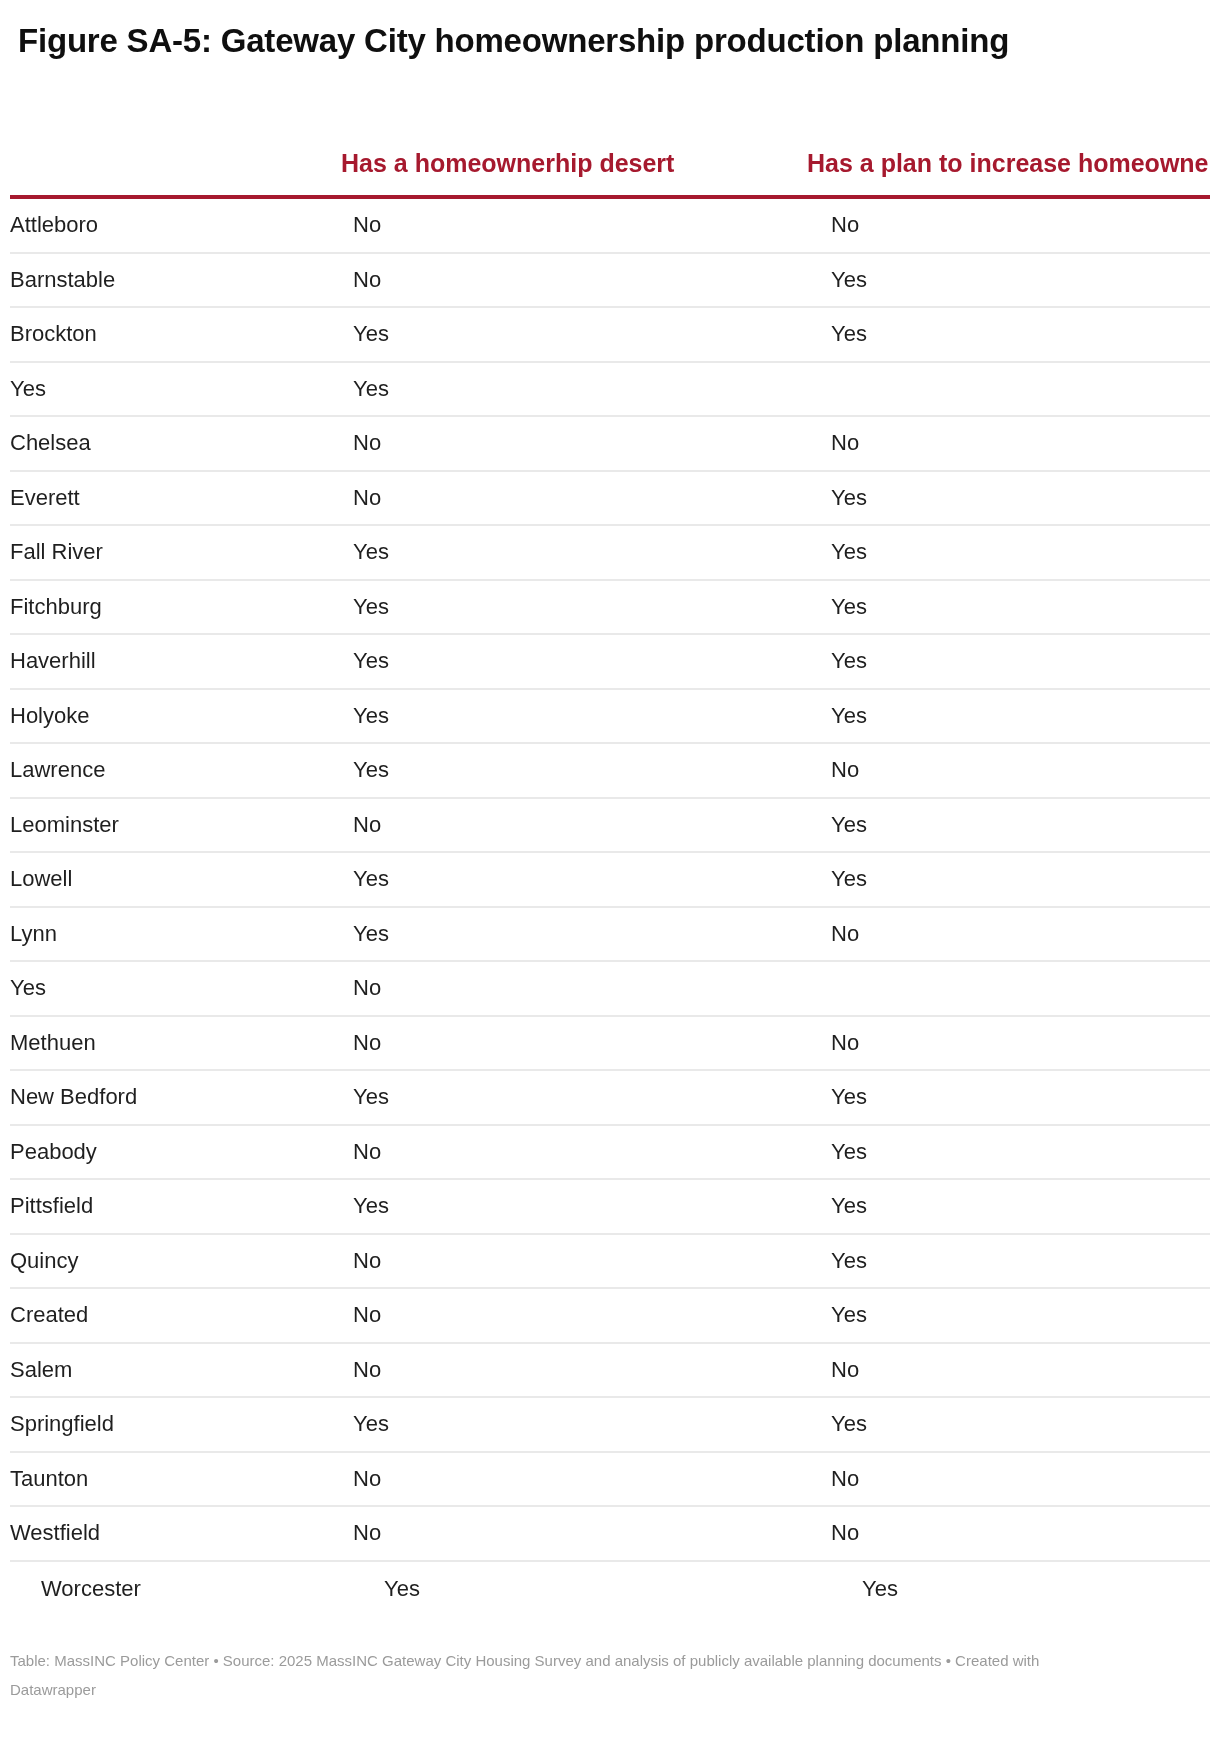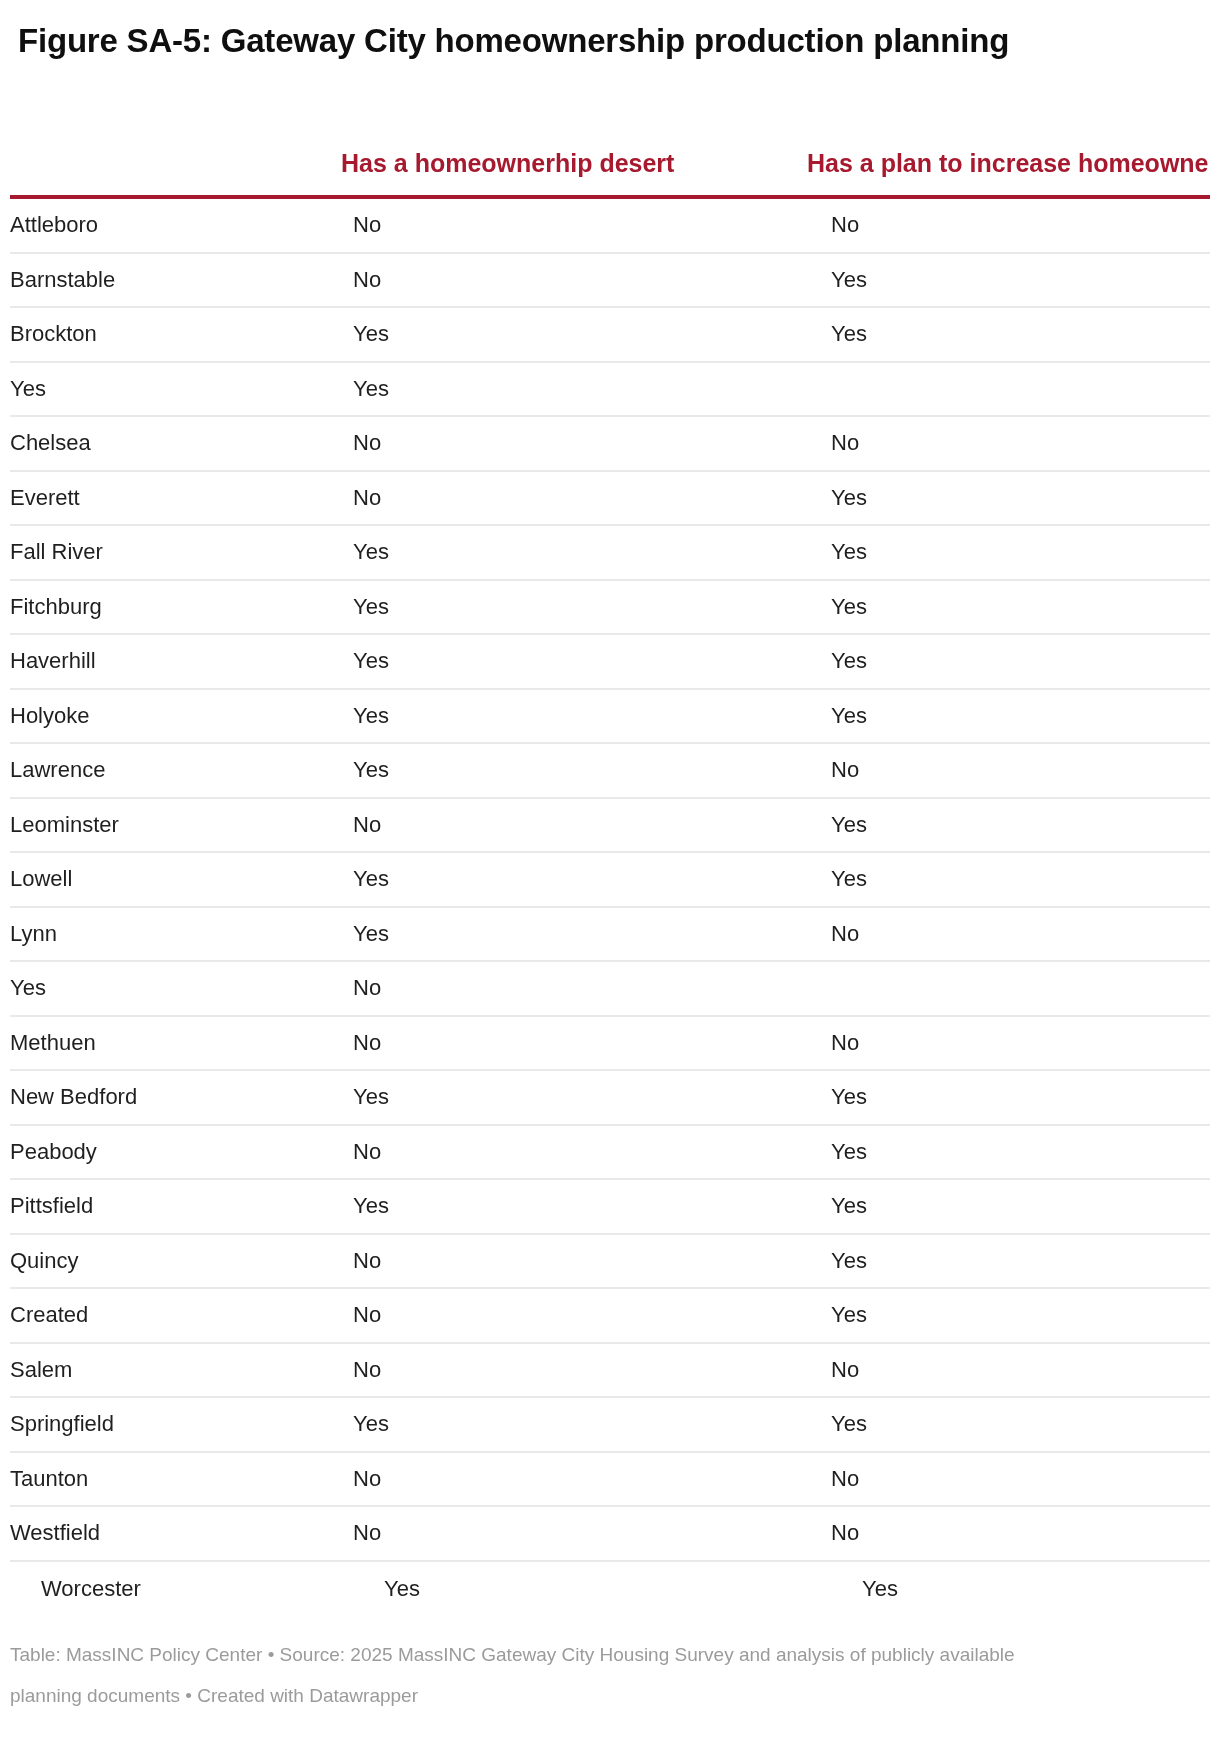--- a/index.html
+++ b/index.html
@@ -49,24 +49,24 @@
     align-items:center;
     height:54.5px;
     border-bottom:2px solid var(--row-divider);
     font-size:22px;
     color:var(--body-text);
     gap:12px;
   }
   .row:last-child{border-bottom:none;margin-left:31px;}
   .cell{overflow:hidden;white-space:nowrap;}
   .source-caption{
-    margin:18px 0 0;
+    margin:30px 0 0;
     max-width:1030px;
-    font-size:19px;
-    line-height:41px;
+    font-size:15px;
+    line-height:29px;
     color:var(--footer-text);
   }
 </style>
 </head>
 <body>
 
 <div class="page">
 
   <h1 class="figure-title">Figure SA-5: Gateway City homeownership production planning</h1>
 

